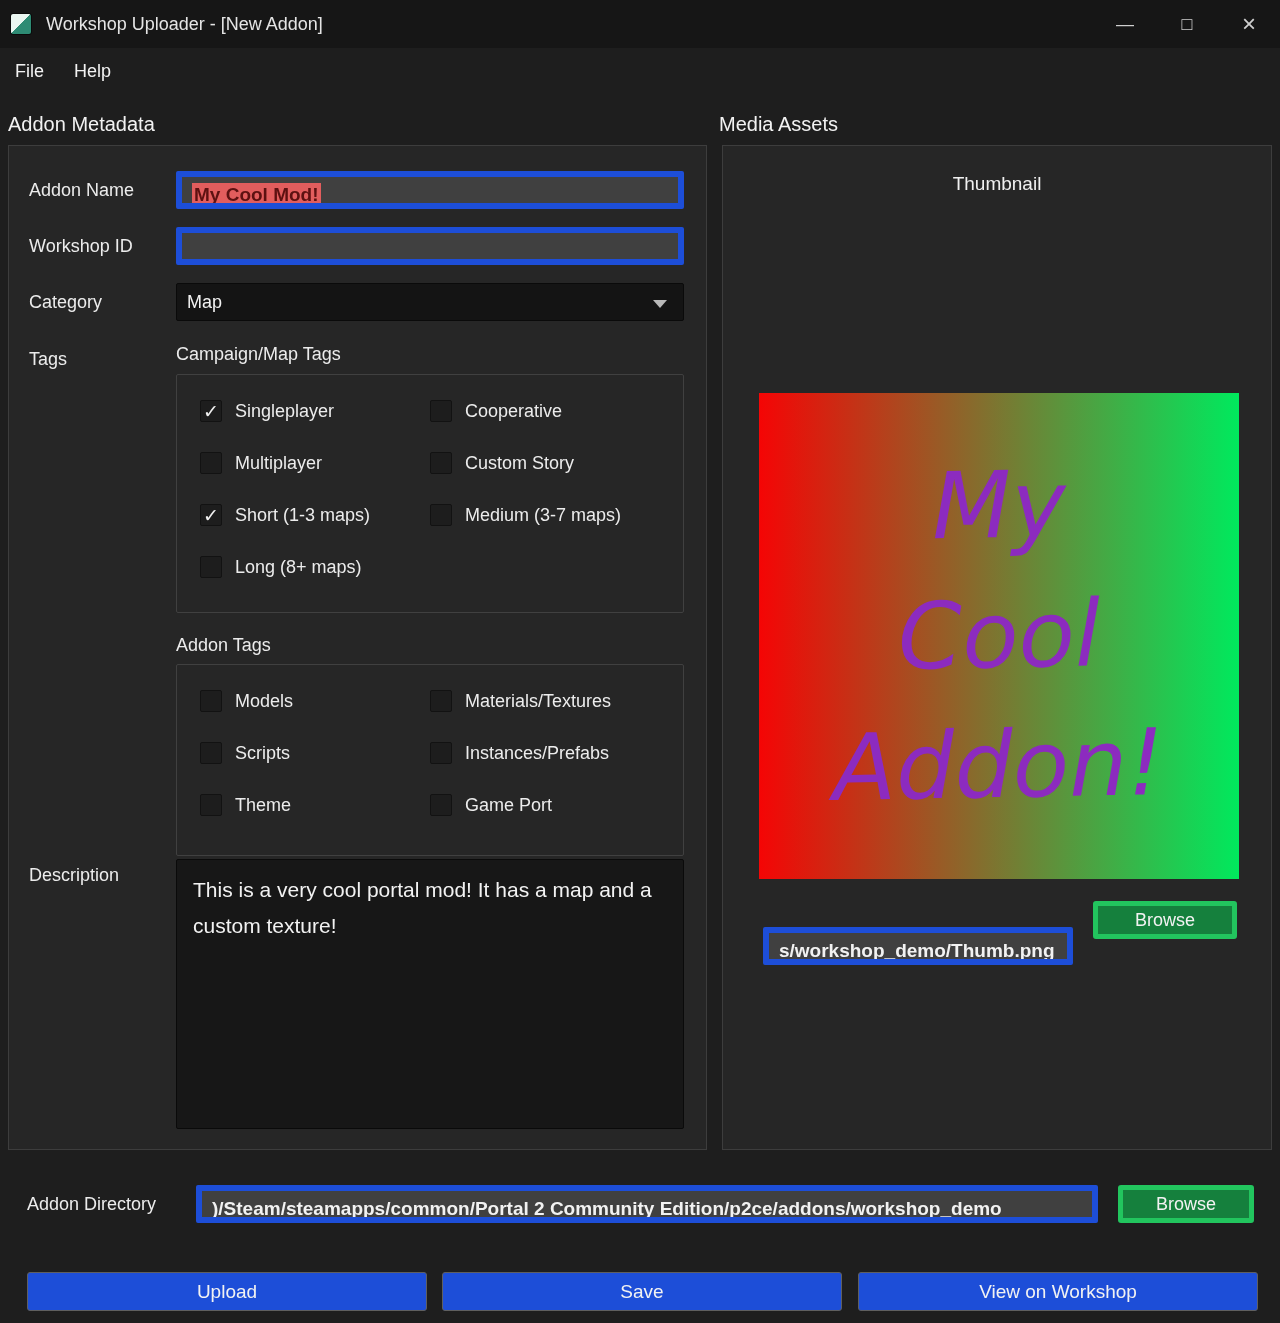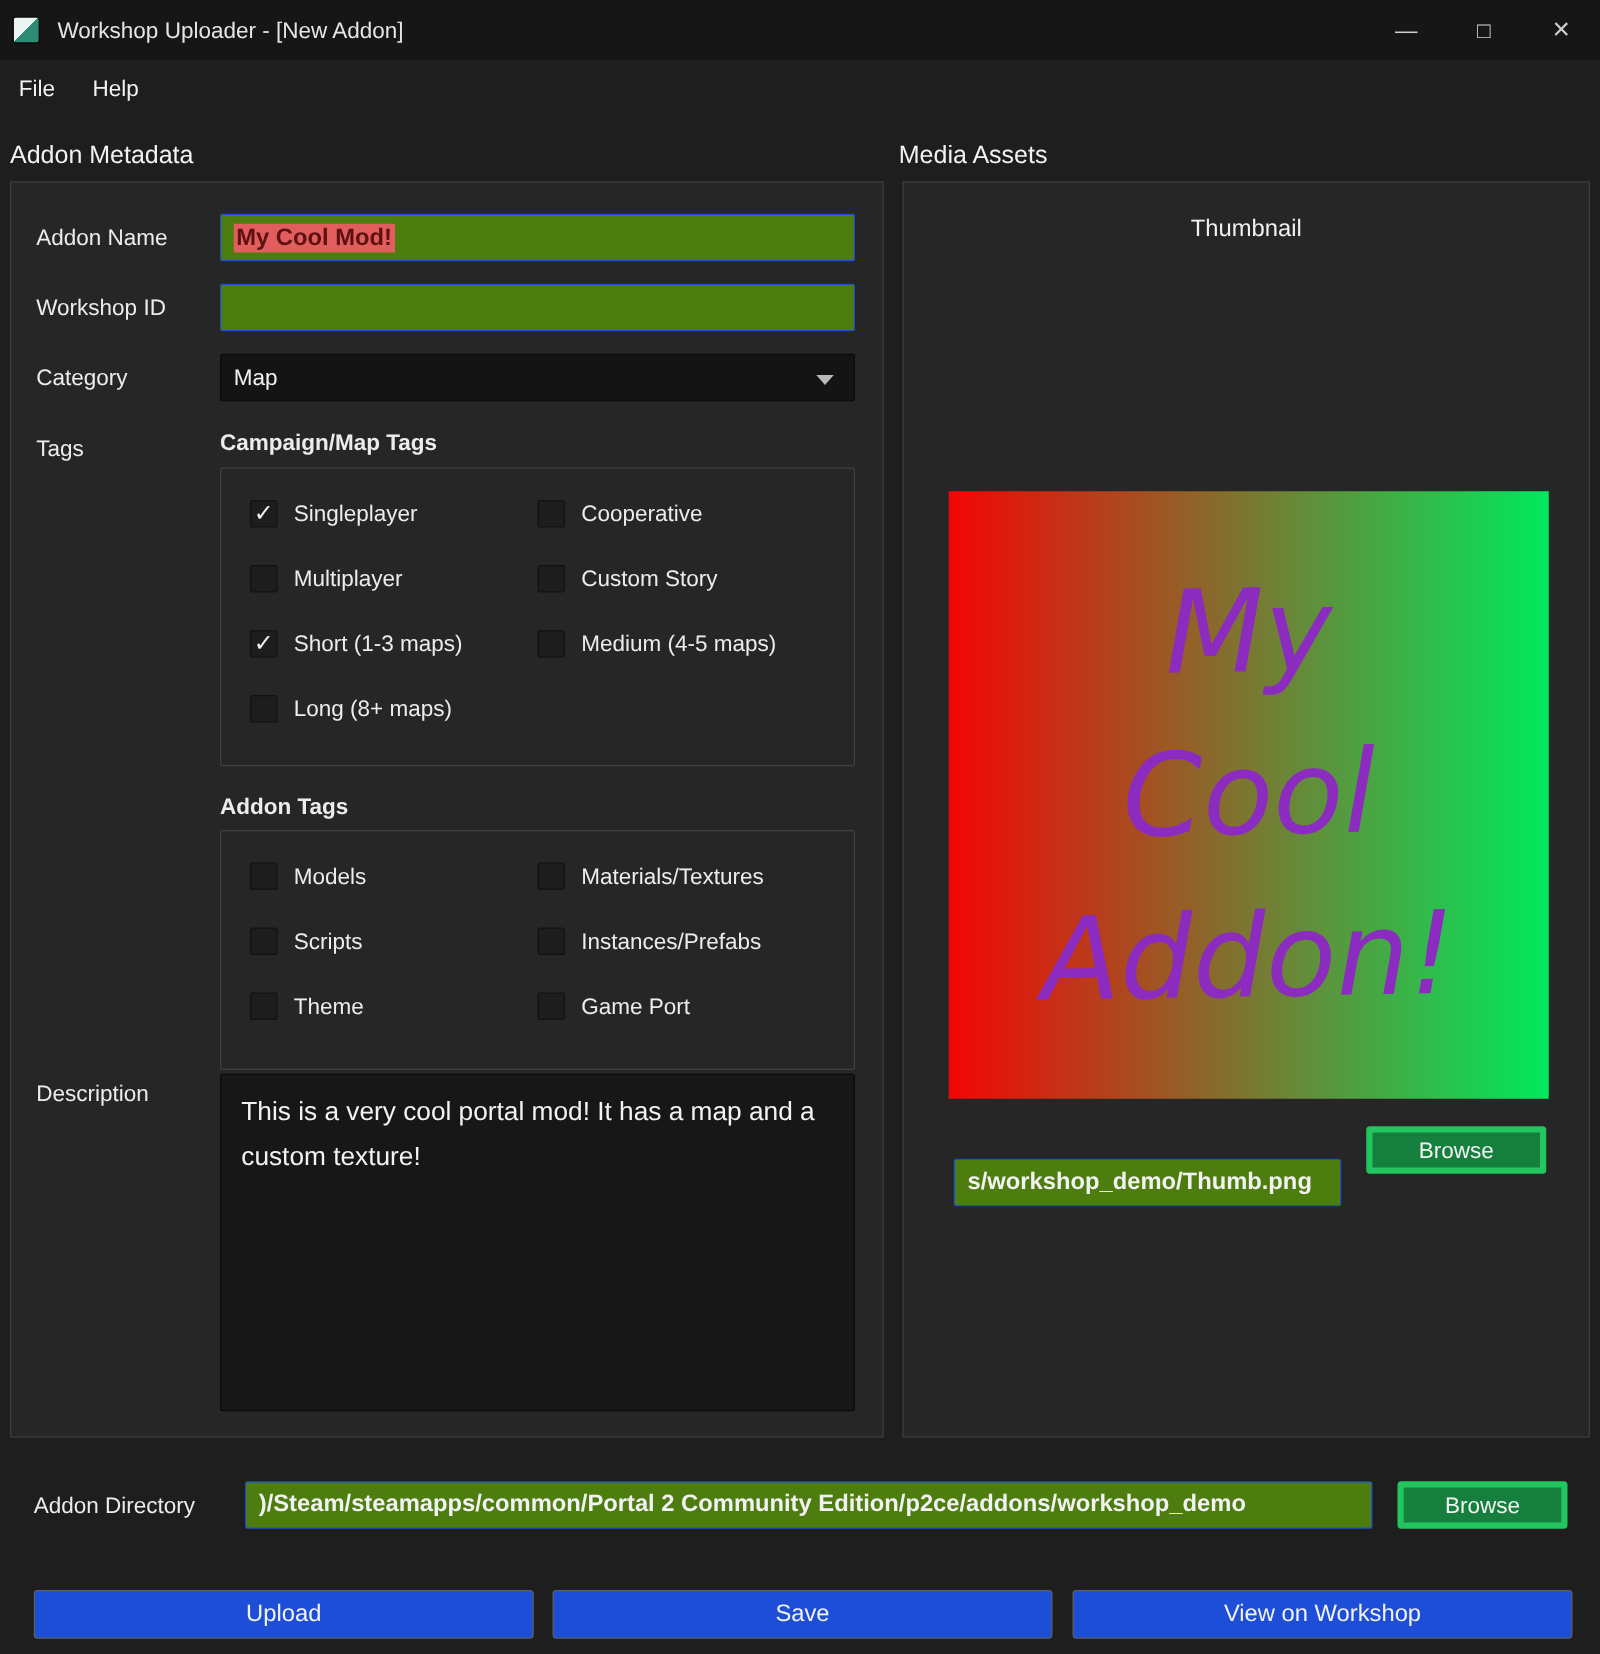--- a/index.html
+++ b/index.html
@@ -40,38 +40,38 @@
   #heading-media{ left:719px; top:113px; }
   
   .panel{
     position:absolute; background:#262626; border:1px solid #3d3d3d;
   }
   #left-panel{ left:8px; top:145px; width:699px; height:1005px; }
   #right-panel{ left:722px; top:145px; width:550px; height:1005px; }
   
   .field-label{ position:absolute; font-size:18px; color:#ececec; height:38px; line-height:38px; white-space:nowrap; }
   .text-input{
-    position:absolute; background:#4d7c0f; border:1px solid #1d4ed8; border-radius:2px;
+    position:absolute; background:#404040; border:6px solid #1d4ed8; border-radius:2px;
     height:38px; line-height:36px; font-size:18px; color:#f2f2f2;
     padding:0 10px; overflow:hidden; white-space:nowrap;
   }
   .text-input.pathy{ font-size:19px; font-weight:600; }
   .selection{
     background:#e25d5d; color:#5d1111; padding:1px 2px; font-weight:600; font-size:19px;
   }
   .select-box{
     position:absolute; background:#141414; border:1px solid #0a0a0a; border-radius:2px;
     height:38px; line-height:36px; font-size:18px; color:#f2f2f2; padding:0 10px;
   }
   .chevron{
     position:absolute; right:16px; top:16px; width:0; height:0;
     border-left:7px solid transparent; border-right:7px solid transparent;
     border-top:8px solid #b9b9b9;
   }
-  .group-title{ position:absolute; font-size:18px; color:#ececec;font-weight:bold; }
+  .group-title{ position:absolute; font-size:18px; color:#ececec; }
   .group-box{
     position:absolute; border:1px solid #404040; border-radius:2px;
     display:grid; grid-template-columns:230px auto; row-gap:24px;
     padding:22px 0 0 23px; align-content:start;
   }
   .check-item{ display:flex; align-items:center; gap:13px; height:28px; cursor:default; }
   .checkbox{
     width:22px; height:22px; background:#1d1d1d; border:1px solid #121212; border-radius:2px;
     display:flex; align-items:center; justify-content:center; flex:0 0 auto;
   }
@@ -184,21 +184,21 @@
     <div class="check-item">
       <span class="checkbox"></span>
       <span class="check-label">Custom Story</span>
     </div>
     <div class="check-item">
       <span class="checkbox checked"></span>
       <span class="check-label">Short (1-3 maps)</span>
     </div>
     <div class="check-item">
       <span class="checkbox"></span>
-      <span class="check-label">Medium (4-5 maps)</span>
+      <span class="check-label">Medium (3-7 maps)</span>
     </div>
     <div class="check-item">
       <span class="checkbox"></span>
       <span class="check-label">Long (8+ maps)</span>
     </div>
   </div>
 
   <div class="group-title" id="ttl-addon-tags">Addon Tags</div>
   <div class="group-box" id="grp-addon">
     <div class="check-item">

